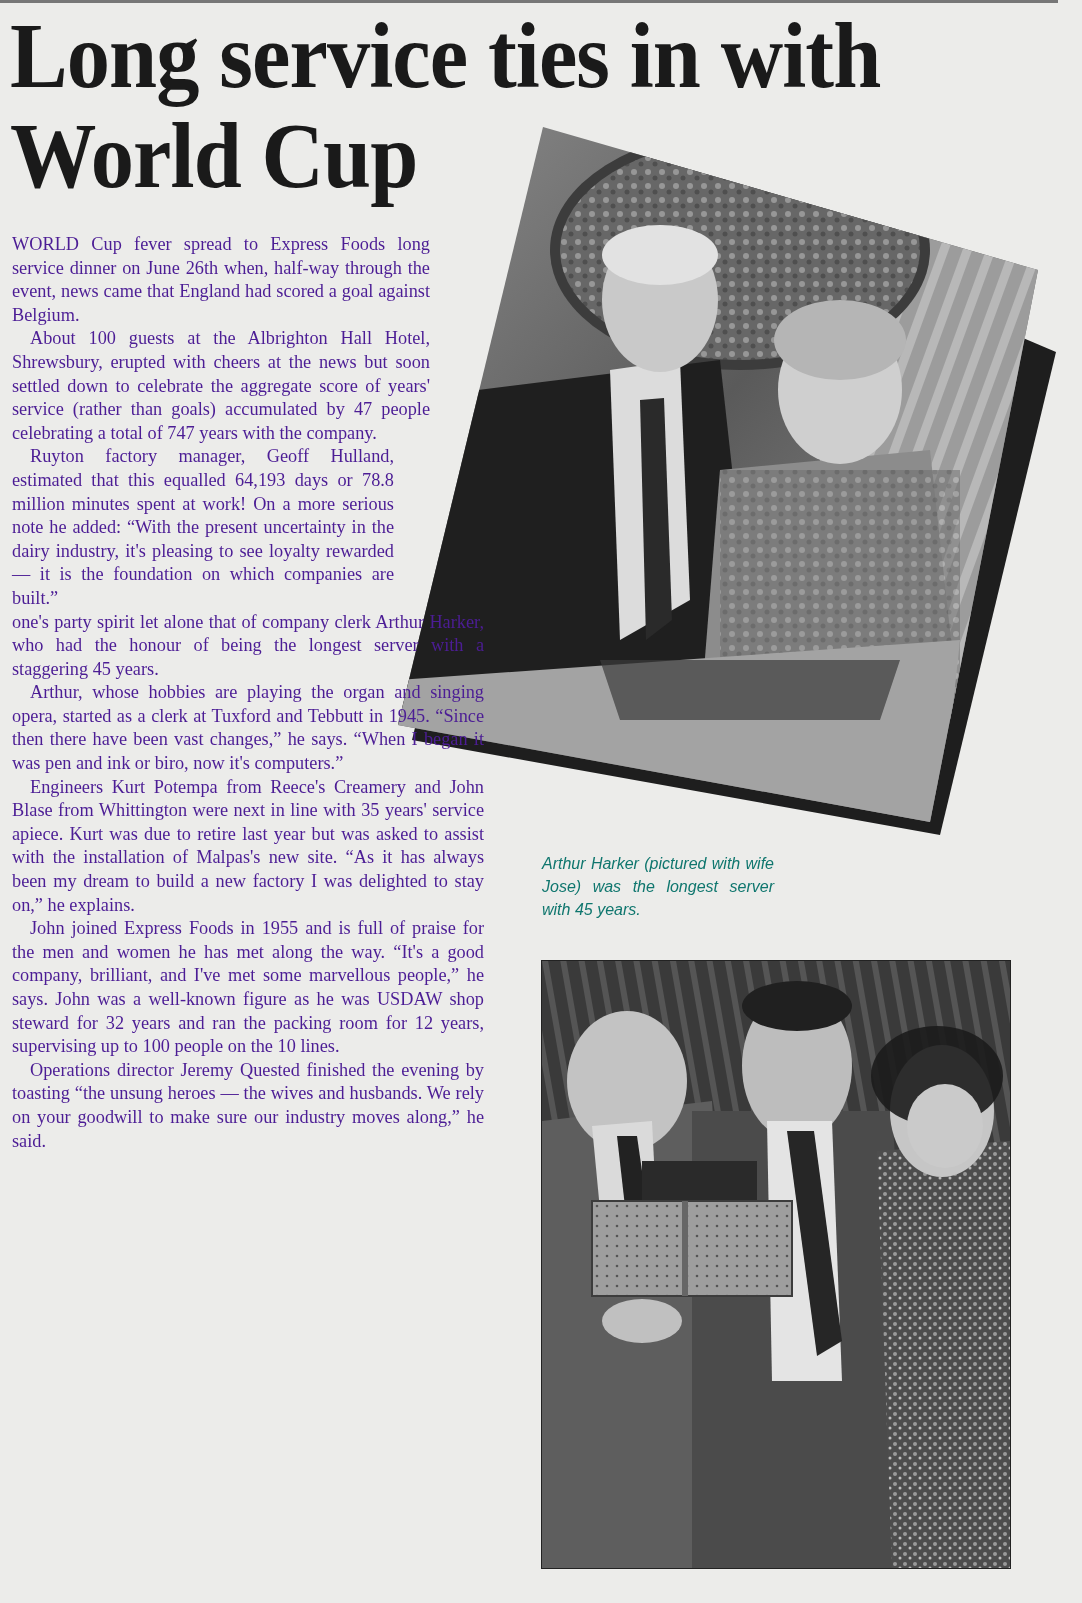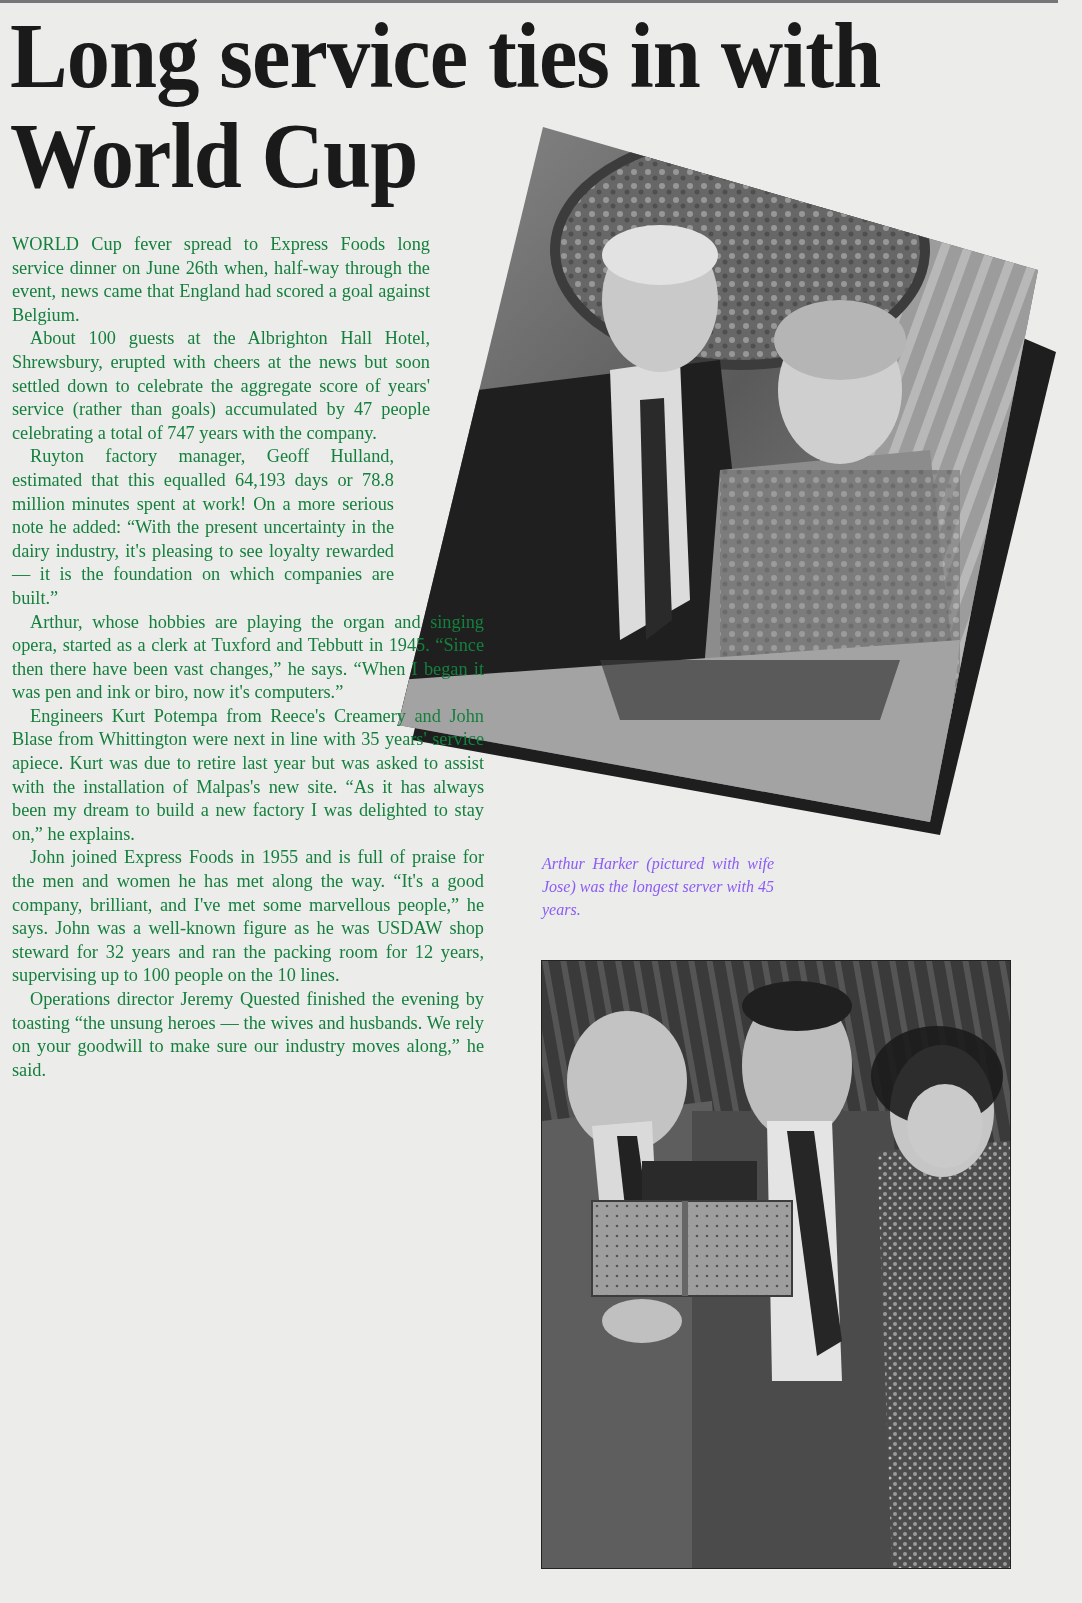--- a/index.html
+++ b/index.html
@@ -14,33 +14,33 @@
     .headline {
       position: absolute; left: 10px; top: 6px; width: 1060px; margin: 0;
       font-family: "Liberation Serif", serif; font-weight: bold;
       font-size: 93px; line-height: 100px; letter-spacing: -1px; color: #1a1a1a;
       transform: scaleX(0.93); transform-origin: left top;
     }
     .headline span { display: block; }
     .body-col {
       position: absolute; left: 12px; top: 233px;
       font-family: "Liberation Serif", serif; font-size: 18.3px; line-height: 23.6px;
-      color: #15803d; text-align: justify;
+      color: #4c1d95; text-align: justify;
     }
     .body-col p { margin: 0; }
     .body-col p + p { text-indent: 18px; }
     .narrow { width: 418px; }
     .mid { width: 382px; }
     .wide { width: 472px; }
     .photo1 {
       position: absolute; left: 0; top: 0; width: 1082px; height: 900px; pointer-events: none;
     }
     .caption {
-      position: absolute; font-family: Liberation Serif, serif; font-style: italic;
-      font-size: 16px; line-height: 23px; color: #8b5cf6; text-align: justify;
+      position: absolute; font-family: Liberation Sans, sans-serif; font-style: italic;
+      font-size: 16px; line-height: 23px; color: #0f766e; text-align: justify;
     }
     .cap1 { left: 542px; top: 852px; width: 232px; }
     .cap2 { left: 540px; top: 1639px; width: 500px; font-size: 16.2px; white-space: nowrap; }
     .photo2 {
       position: absolute; left: 541px; top: 960px; width: 468px; height: 607px;
       background: #3a3a3a; overflow: hidden; border: 1px solid #222;
     }
   </style>
 </head>
 <body>
@@ -152,18 +152,19 @@
 
 <div class="body-col">
   <div class="narrow">
     <p>WORLD Cup fever spread to Express Foods long service dinner on June 26th when, half-way through the event, news came that England had scored a goal against Belgium.</p>
     <p>About 100 guests at the Albrighton Hall Hotel, Shrewsbury, erupted with cheers at the news but soon settled down to celebrate the aggregate score of years' service (rather than goals) accumulated by 47 people celebrating a total of 747 years with the company.</p>
   </div>
   <div class="mid">
     <p style="text-indent:18px">Ruyton factory manager, Geoff Hulland, estimated that this equalled 64,193 days or 78.8 million minutes spent at work! On a more serious note he added: “With the present uncertainty in the dairy industry, it's pleasing to see loyalty rewarded — it is the foundation on which companies are built.”</p>
   </div>
   <div class="wide">
+    <p style="text-indent:0">one's party spirit let alone that of company clerk Arthur Harker, who had the honour of being the longest server with a staggering 45 years.</p>
     <p style="text-indent:18px">Arthur, whose hobbies are playing the organ and singing opera, started as a clerk at Tuxford and Tebbutt in 1945. “Since then there have been vast changes,” he says. “When I began it was pen and ink or biro, now it's computers.”</p>
     <p style="text-indent:18px">Engineers Kurt Potempa from Reece's Creamery and John Blase from Whittington were next in line with 35 years' service apiece. Kurt was due to retire last year but was asked to assist with the installation of Malpas's new site. “As it has always been my dream to build a new factory I was delighted to stay on,” he explains.</p>
     <p style="text-indent:18px">John joined Express Foods in 1955 and is full of praise for the men and women he has met along the way. “It's a good company, brilliant, and I've met some marvellous people,” he says. John was a well-known figure as he was USDAW shop steward for 32 years and ran the packing room for 12 years, supervising up to 100 people on the 10 lines.</p>
     <p style="text-indent:18px">Operations director Jeremy Quested finished the evening by toasting “the unsung heroes — the wives and husbands. We rely on your goodwill to make sure our industry moves along,” he said.</p>
   </div>
 </div>
 
 </body></html>

